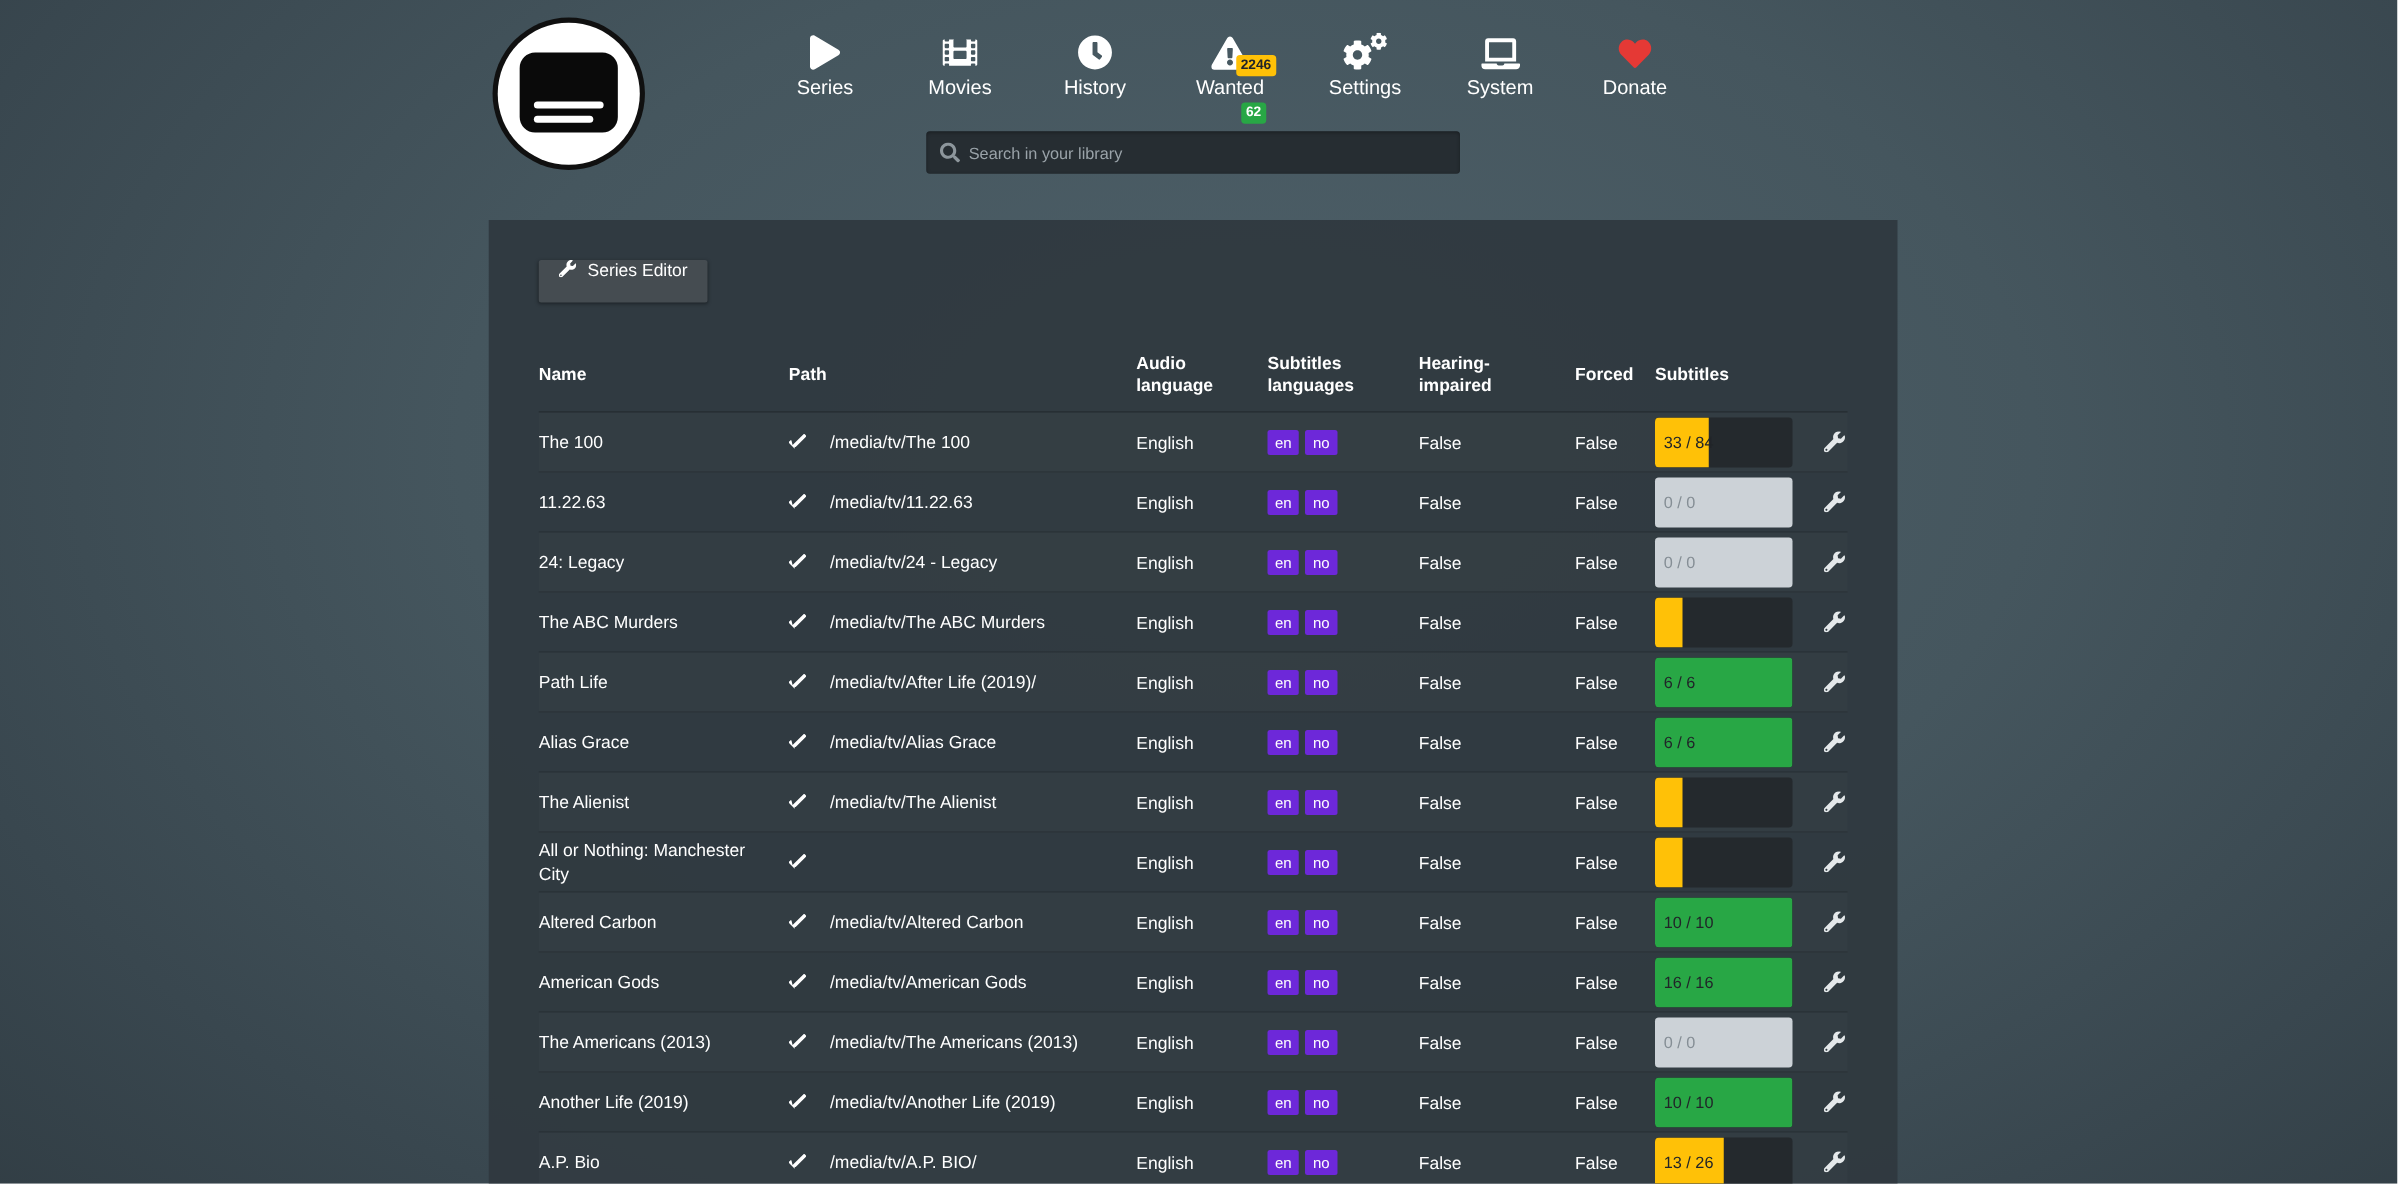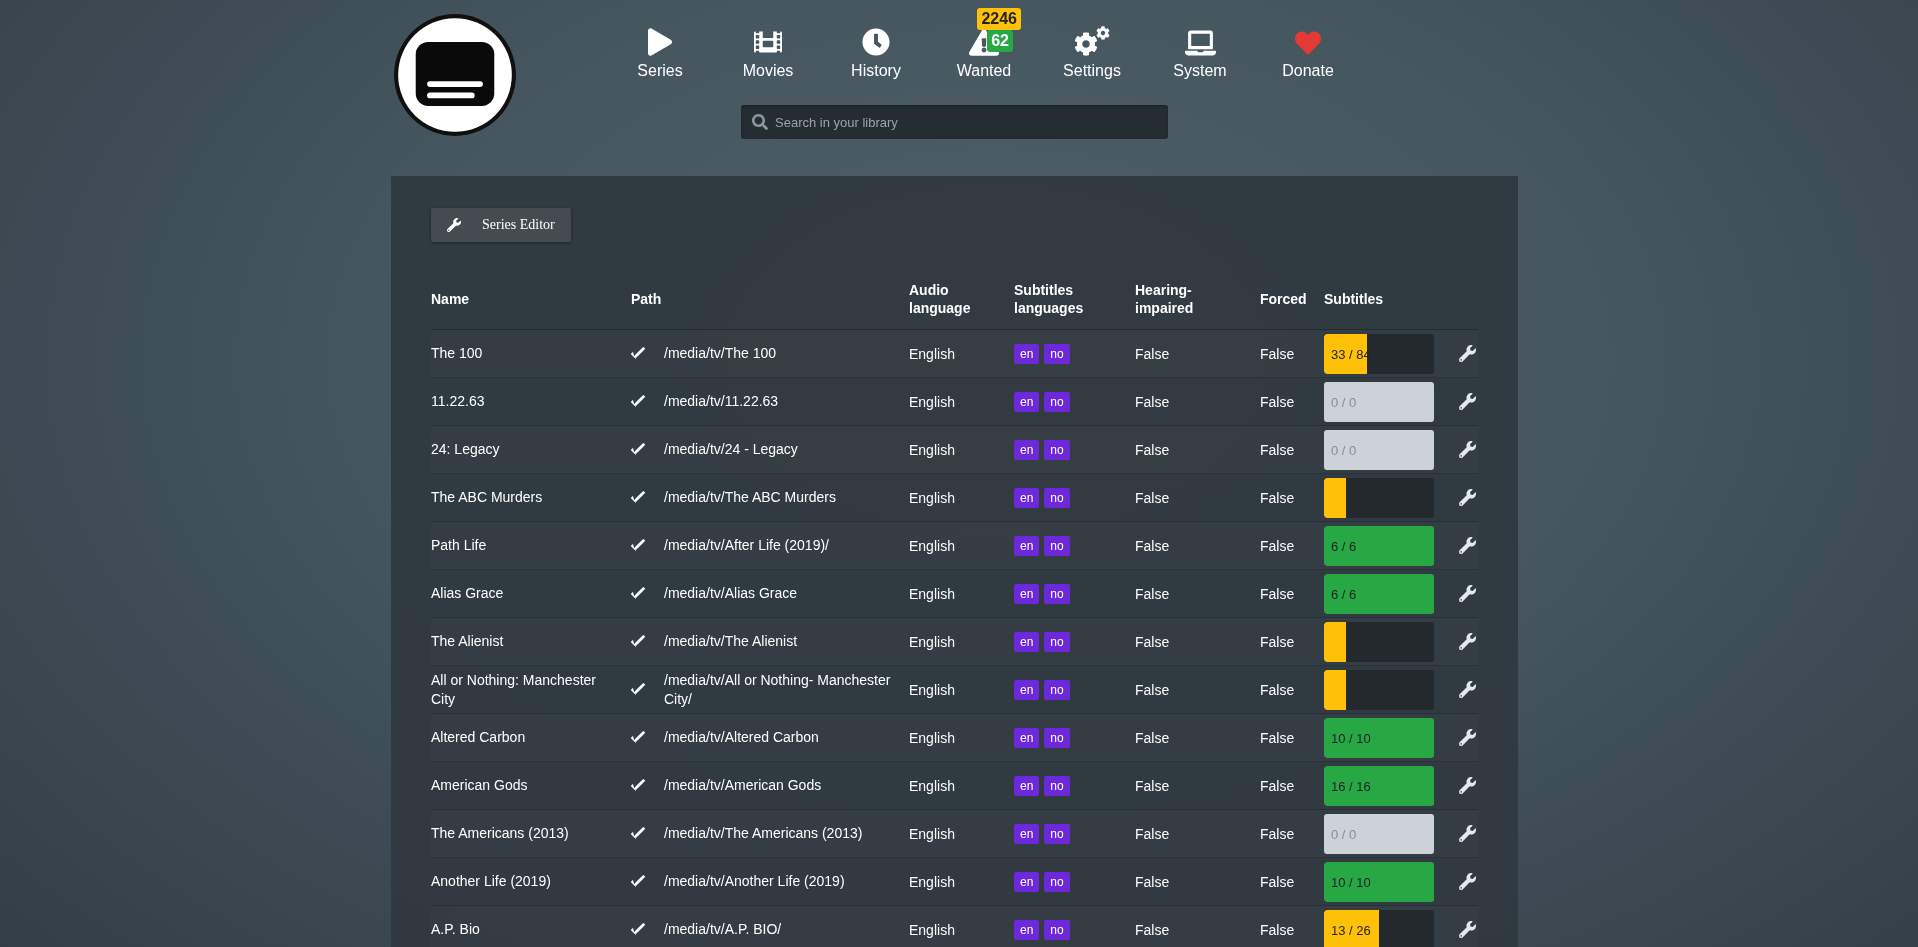--- a/index.html
+++ b/index.html
@@ -8,42 +8,42 @@
   .screen { position:relative; width:1918px; height:947px; overflow:hidden;
     background: radial-gradient(ellipse 1400px 900px at 52% 38%, #4e6069 0%, #45565e 45%, #39474f 78%, #313d44 100%); }
 
   
   .logo { position:absolute; left:393px; top:13px; width:124px; height:124px; cursor:pointer; }
   .nav-row { position:absolute; left:606px; top:24px; display:flex; }
   .nav-item { width:108px; display:flex; flex-direction:column; align-items:center; color:#fff; cursor:pointer; }
   .nav-icon-wrap { position:relative; height:32px; display:flex; align-items:flex-end; justify-content:center; }
   .nav-icon-wrap svg { display:block; }
   .nav-label { margin-top:6px; font-size:16px; }
-  .nav-badge { position:absolute; font-size:16px; font-weight:bold; line-height:1;
-    padding:3px 4px; border-radius:3px; white-space:nowrap; }
+  .nav-badge { position:absolute; font-size:11px; font-weight:bold; line-height:1;
+    padding:3px 4px; border-radius:3px; white-space:nowrap;margin-top:36px; }
   .badge-warning { background:#ffc107; color:#212529; top:-16px; right:-22px; }
-  .badge-success { background:#28a745; color:#fff; top:6px; right:-14px; }
+  .badge-success { background:#28a745; color:#fff; top:22px; right:-14px; }
   .cogs { position:relative; width:36px; height:30px; }
   .cogs .cog-big { position:absolute; left:0; bottom:0; }
   .cogs .cog-small { position:absolute; right:0; top:0; }
 
   .search-wrap { position:absolute; left:741px; top:105px; width:427px; height:34px; }
   .search-wrap svg { position:absolute; left:11px; top:9px; }
   .search-input { width:100%; height:100%; background:#262d32; border:none; outline:none;
     border-radius:3px; color:#22c55e; font-size:13px; padding:0 10px 0 34px;
     font-family:"Liberation Sans", sans-serif; box-shadow:0 1px 3px rgba(0,0,0,.35) inset; }
   .search-input::placeholder { color:#9aa3a9; }
 
   
   .panel { position:absolute; left:391px; top:176px; width:1127px; height:771px;
     background:rgba(47,57,63,0.95); padding:32px 40px 0 40px; overflow:hidden; }
 
-  .editor-btn { display:inline-flex; align-items:center; gap:21px; height:34px; padding:0 16px;
+  .editor-btn { display:inline-flex; align-items:flex-start; gap:9px; height:34px; padding:0 16px;
     background:#454c51; color:#fff; font-size:14px; border:none; border-radius:2px;
-    cursor:pointer; box-shadow:0 1px 3px rgba(0,0,0,.4); font-family:Liberation Serif, serif; }
+    cursor:pointer; box-shadow:0 1px 3px rgba(0,0,0,.4); font-family:Liberation Sans, sans-serif; }
 
   .table { margin-top:28px; color:#fff; }
   .trow { display:grid; grid-template-columns:200px 278px 105px 121px 125px 64px 128px 1fr;
     align-items:center; }
   .thead { min-height:60px; font-weight:bold; font-size:14px; line-height:1.25;
     border-bottom:1px solid rgba(0,0,0,0.25); }
   .thead .hdr-narrow { display:inline-block; max-width:82px; }
   .row { min-height:48px; font-size:14px; border-bottom:1px solid rgba(0,0,0,0.16); }
   .row:nth-child(odd) { background:rgba(255,255,255,0.015); }
   .cell { padding-right:12px; }
@@ -394,21 +394,20 @@
               </svg>
     </div>
   </div>
 
   <div class="trow row">
     <div class="cell c-name">All or Nothing: Manchester City</div>
     <div class="cell c-path">
       <svg width="14" height="14" viewBox="0 0 512 512" fill="#fff">
                 <use href="#i-check"></use>
               </svg>
-      <span class="c-path-text">/media/tv/All or Nothing- Manchester City/</span>
     </div>
     <div class="cell c-audio">English</div>
     <div class="cell c-langs">
               <span class="lang-badge">en</span>
               <span class="lang-badge">no</span>
             </div>
     <div class="cell c-hi">False</div>
     <div class="cell c-forced">False</div>
     <div class="cell">
       <div class="progress warning">

